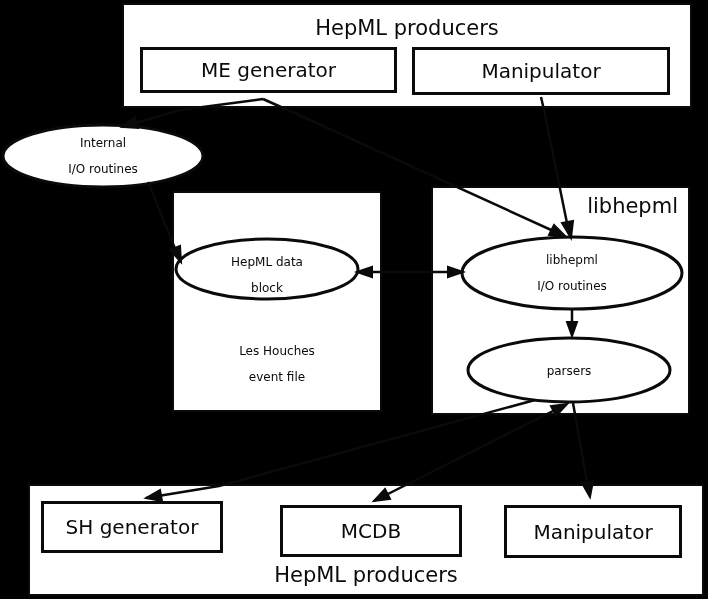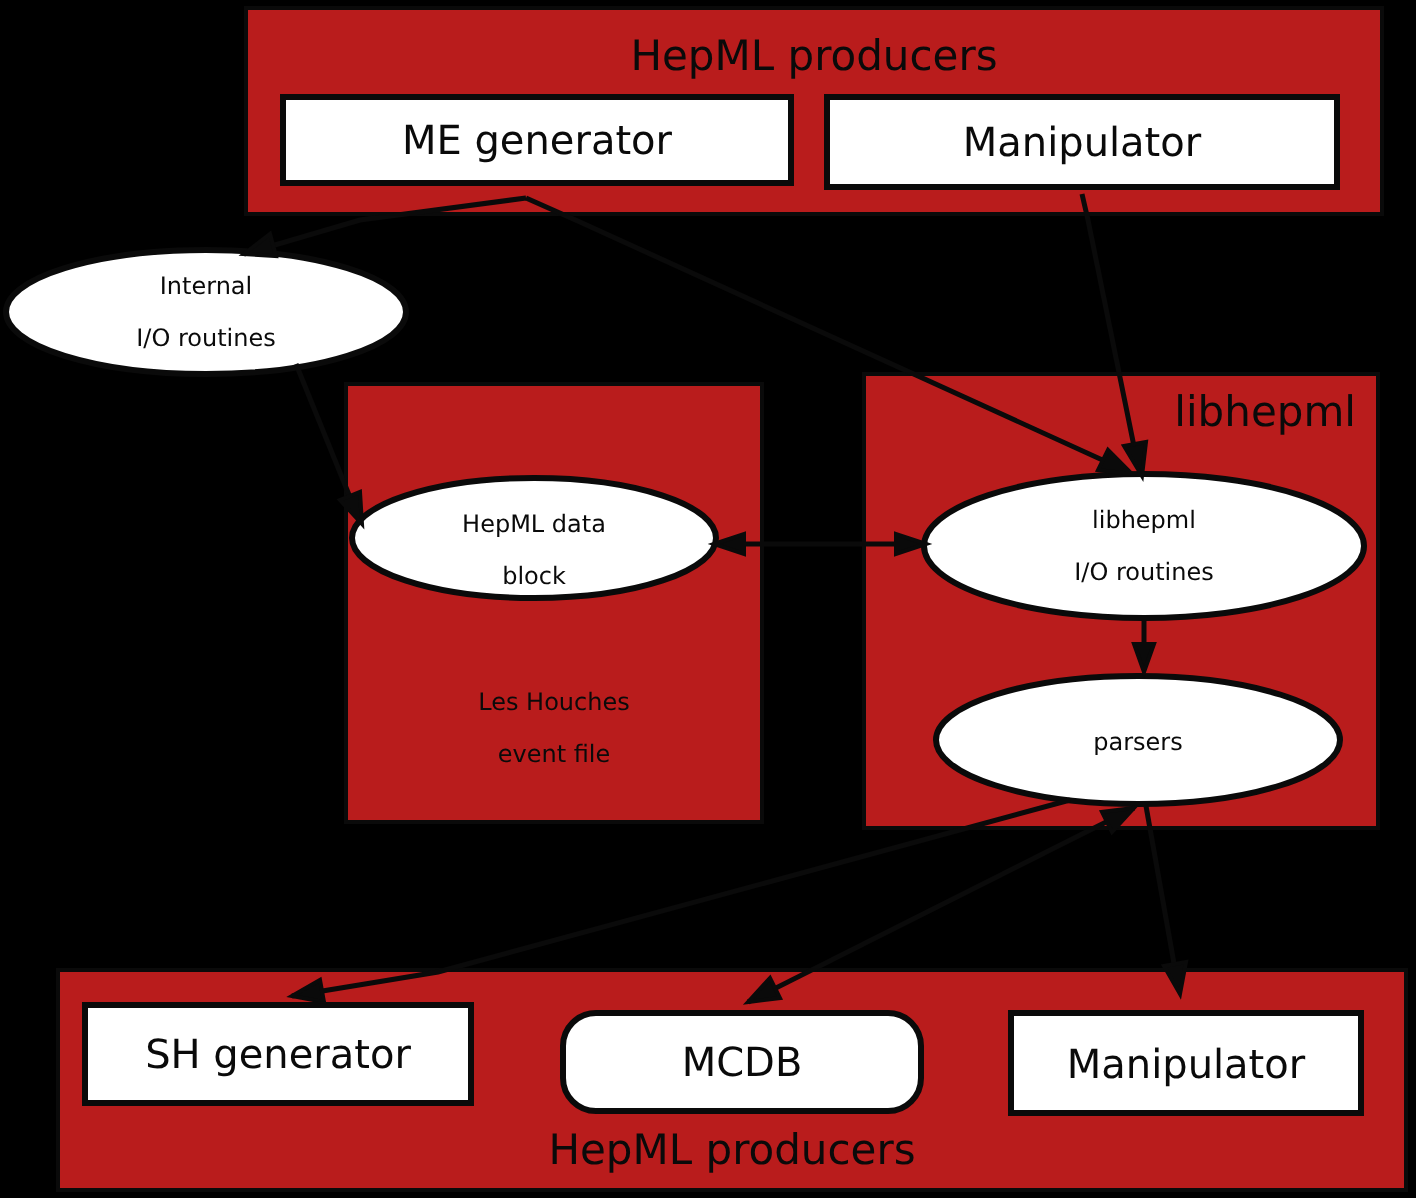--- a/index.html
+++ b/index.html
@@ -1,18 +1,18 @@
 <!DOCTYPE html>
 <html><head>
 <meta charset="utf-8">
 <style>
   html,body{margin:0;padding:0;background:#000;}
   #stage{position:relative;width:708px;height:599px;background:#000;overflow:hidden;
          font-family:"DejaVu Sans","Liberation Sans",sans-serif;color:#0a0a0a;}
-  .box{position:absolute;background:#b91c1c;border:2px solid #0a0a0a;box-sizing:border-box;}
+  .box{position:absolute;background:#ffffff;border:2px solid #0a0a0a;box-sizing:border-box;}
   .node{position:absolute;background:#fff;border:3px solid #0a0a0a;box-sizing:border-box;
         display:flex;align-items:center;justify-content:center;font-size:20px;white-space:nowrap;}
   .ctitle{position:absolute;width:100%;text-align:center;font-size:21px;}
   svg{position:absolute;left:0;top:0;pointer-events:none;}
   .elabel{position:absolute;transform:translate(-50%,-50%);text-align:center;
           font-size:12px;line-height:26px;white-space:nowrap;}
 </style>
 </head>
 <body>
 
@@ -33,25 +33,25 @@
   <div class="box" style="left:172px;top:191px;width:210px;height:221px;"></div>
 
   <div class="box" style="left:431px;top:186px;width:259px;height:229px;">
     <div style="position:absolute;top:6px;right:10px;font-size:21px;">libhepml</div>
   </div>
 
   <div class="box" style="left:28px;top:484px;width:676px;height:112px;">
     <div class="ctitle" style="bottom:7px;">HepML producers</div>
   </div>
 
-  <div class="node" style="left:41px;top:501px;width:196px;height:52px;">
+  <div class="node" style="left:41px;top:501px;width:182px;height:52px;">
     <span>SH generator</span>
   </div>
 
-  <div class="node" style="left:280px;top:505px;width:182px;height:52px;border-radius:18px;">
+  <div class="node" style="left:280px;top:505px;width:182px;height:52px;">
     <span>MCDB</span>
   </div>
 
   <div class="node" style="left:504px;top:505px;width:178px;height:53px;">
     <span>Manipulator</span>
   </div>
 
   <svg width="708" height="599" viewBox="0 0 708 599">
     <ellipse cx="103" cy="156" rx="100" ry="31" fill="#ffffff" stroke="#0a0a0a" stroke-width="3"></ellipse>
     <ellipse cx="267" cy="269" rx="91" ry="30" fill="#ffffff" stroke="#0a0a0a" stroke-width="3"></ellipse>

